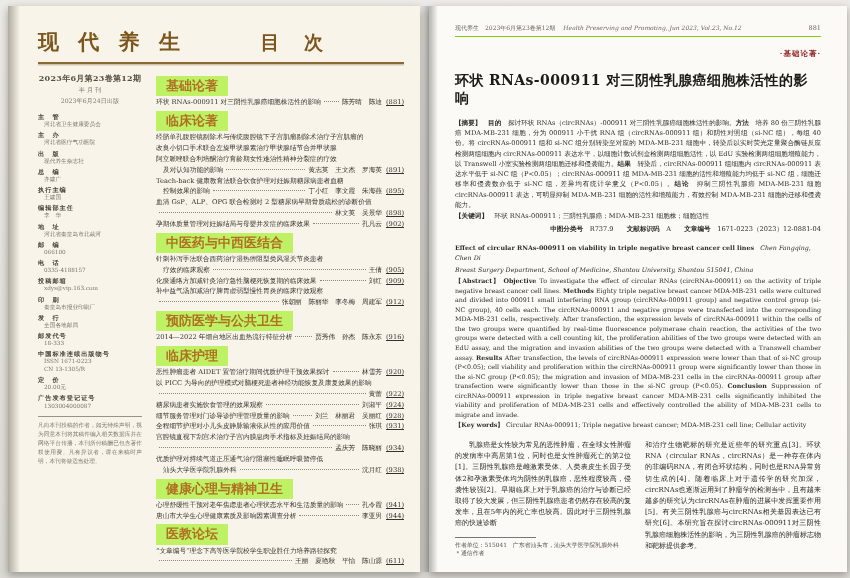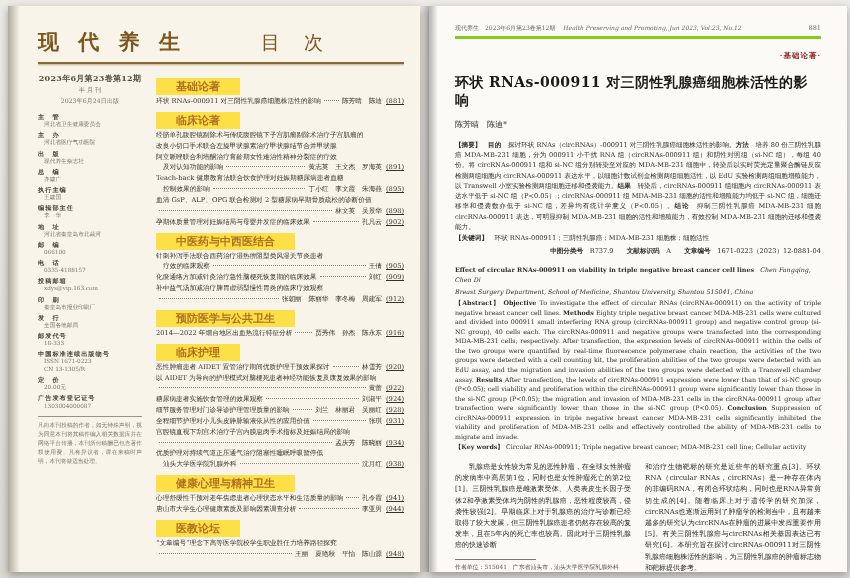--- a/index.html
+++ b/index.html
@@ -8,45 +8,45 @@
   .page{position:absolute;top:6px;height:566px;overflow:hidden;box-shadow:0 3px 8px rgba(40,35,25,.38);}
   .page-left{left:8px;width:412px;background:#f8f4ea;}
   .page-right{left:429px;width:418px;background:#fbfaf6;}
   .edge-left{position:absolute;left:0;top:0;bottom:0;width:12px;background:linear-gradient(90deg,rgba(70,60,45,.40),rgba(70,60,45,0));}
   .gutter{position:absolute;left:420px;top:6px;width:18px;height:566px;z-index:6;background:linear-gradient(90deg,rgba(0,0,0,0),rgba(0,0,0,.16) 40%,rgba(0,0,0,.26) 55%,rgba(0,0,0,0) 100%);pointer-events:none;}
 
   
   .lp-inner{padding:22px 16px 8px 30px;}
   .lp-header{display:flex;align-items:flex-end;}
   .lp-masthead-title{font-size:21px;font-weight:bold;color:#7c561d;letter-spacing:6px;white-space:nowrap;}
-  .lp-toc-title{font-size:19px;font-weight:normal;color:#7c561d;letter-spacing:9px;margin-left:auto;margin-right:72px;white-space:nowrap;text-align:center;}
+  .lp-toc-title{font-size:19px;font-weight:bold;color:#7c561d;letter-spacing:9px;margin-left:auto;margin-right:72px;white-space:nowrap;text-align:center;}
   .lp-rule{border-top:2px solid #8a6a33;box-shadow:0 1.5px 0 rgba(138,106,51,.35);margin-top:6px;}
   .lp-body{display:flex;margin-top:9px;}
   .lp-col-info{width:104px;flex:none;padding-right:5px;}
   .issue-l1{font-size:8px;font-weight:bold;color:#57503f;text-align:center;letter-spacing:.3px;}
   .issue-l2{font-size:6.2px;color:#7d766a;text-align:center;margin-top:2px;}
   .issue-l3{font-size:6.2px;color:#7d766a;text-align:center;margin-top:2px;}
   .masthead{margin-top:7px;}
   .m-item{margin-bottom:2.5px;}
   .m-label{font-size:6.2px;font-weight:bold;color:#4c463a;letter-spacing:1px;line-height:1.3;}
   .m-value{font-size:5.7px;color:#7d766a;margin-left:6px;line-height:1.35;}
   .lp-notice{margin-top:6px;border-top:1px solid #9a9284;padding-top:4px;font-size:5.7px;color:#7d766a;text-align:justify;line-height:1.55;}
   .toc{flex:1;padding-left:9px;min-width:0;}
   .toc-section{margin-top:2px;}
-  .toc-heading{display:inline-block;font-size:11px;font-weight:bold;color:#b06f22;background:#fde047;padding:0 20px;line-height:1.55;margin-bottom:1px;}
+  .toc-heading{display:inline-block;font-size:13px;font-weight:bold;color:#b06f22;background:#bef264;padding:0 10px;line-height:1.55;margin-bottom:1px;}
   .entry-line{display:flex;align-items:baseline;font-size:6.7px;color:#36332c;line-height:1.62;min-width:0;}
   .entry-line .t{white-space:nowrap;overflow:hidden;flex:none;max-width:100%;}
   .entry-line .t.cont{padding-left:7px;}
   .leader{flex:1;min-width:8px;border-bottom:1px dotted #8d8678;margin:0 3px;transform:translateY(-2px);}
   .authors{white-space:nowrap;flex:none;}
   .pageno{white-space:nowrap;flex:none;margin-left:4px;text-decoration:underline;}
 
   
   .rp-inner{padding:18px 26px 10px 26px;}
-  .rp-header{display:flex;align-items:baseline;border-bottom:3px solid #84cc16;padding-bottom:3px;font-size:6px;color:#6b675f;}
+  .rp-header{display:flex;align-items:baseline;border-bottom:1px solid #84cc16;padding-bottom:3px;font-size:6px;color:#6b675f;}
   .rp-header .hl-en{margin-left:8px;font-style:italic;}
   .rp-header .pg{margin-left:auto;font-size:6.5px;}
   .column-tag{text-align:right;color:#8e1f1f;font-size:7.5px;font-weight:bold;letter-spacing:1px;margin-top:12px;}
   .article-title{font-size:14px;font-weight:bold;color:#1d1b18;margin-top:13px;letter-spacing:.4px;}
   .article-authors{font-size:8px;color:#2c2a26;margin-top:9px;}
   .abstract,.kw-line,.clc-line{font-size:6.6px;line-height:1.55;text-align:justify;color:#2e2c28;}
   .abstract{margin-top:10px;}
   .kw-line{margin-top:1px;}
   .clc-line{margin-top:3px;text-align:right;}
   .bd{font-weight:bold;}
@@ -207,21 +207,21 @@
                 <span class="leader"></span>
                 <span class="authors">贾秀伟　孙杰　陈永东</span>
                 <span class="pageno">(916)</span>
               </div></div>
             <div class="toc-section"><div class="toc-heading">临床护理</div><div class="entry-line">
                 <span class="t">恶性肿瘤患者 AIDET 置管治疗期间优质护理干预效果探讨</span>
                 <span class="leader"></span>
                 <span class="authors">林雪芳</span>
                 <span class="pageno">(920)</span>
               </div><div class="entry-line">
-                <span class="t">以 AIDET 为导向的护理模式对脑梗死患者神经功能恢复及康复效果的影响</span>
+                <span class="t">以 PICC 为导向的护理模式对脑梗死患者神经功能恢复及康复效果的影响</span>
               </div><div class="entry-line">
                 <span class="leader"></span>
                 <span class="authors">黄蕾</span>
                 <span class="pageno">(922)</span>
               </div><div class="entry-line">
                 <span class="t">糖尿病患者实施饮食管理的效果观察</span>
                 <span class="leader"></span>
                 <span class="authors">刘淑平</span>
                 <span class="pageno">(924)</span>
               </div><div class="entry-line">
@@ -257,39 +257,38 @@
                 <span class="t">唐山市大学生心理健康素质及影响因素调查分析</span>
                 <span class="leader"></span>
                 <span class="authors">李亚男</span>
                 <span class="pageno">(944)</span>
               </div></div>
             <div class="toc-section"><div class="toc-heading">医教论坛</div><div class="entry-line">
                 <span class="t">“文章编号”理念下高等医学院校学生职业胜任力培养路径探究</span>
               </div><div class="entry-line">
                 <span class="leader"></span>
                 <span class="authors">王丽　夏艳秋　平怡　陈山源</span>
-                <span class="pageno">(948)</span>
+                <span class="pageno">(611)</span>
               </div></div>
           </div>
       </div>
     </div>
   </div>
 
   <div class="gutter"></div>
 
   <div class="page page-right">
     <div class="rp-inner">
       <div class="rp-header">
         <span class="hl-cn">现代养生　2023年6月第23卷第12期</span>
         <span class="hl-en">Health Preserving and Promoting, Jun 2023, Vol.23, No.12</span>
         <span class="pg">881</span>
       </div>
       <div class="column-tag">·基础论著·</div>
       <div class="article-title">环状 RNAs-000911 对三阴性乳腺癌细胞株活性的影响</div>
-      <div class="article-authors">陈芳晴　陈迪*</div>
 
       <div class="abstract"><span class="bd">【摘要】　</span><span class="bd">目的　</span><span>探讨环状 RNAs（circRNAs）-000911 对三阴性乳腺癌细胞株活性的影响。</span><span class="bd">方法　</span><span>培养 80 份三阴性乳腺癌 MDA-MB-231 细胞，分为 000911 小干扰 RNA 组（circRNAs-000911 组）和阴性对照组（si-NC 组），每组 40 份。将 circRNAs-000911 组和 si-NC 组分别转染至对应的 MDA-MB-231 细胞中，转染后以实时荧光定量聚合酶链反应检测两组细胞内 circRNAs-000911 表达水平，以细胞计数试剂盒检测两组细胞活性，以 EdU 实验检测两组细胞增殖能力，以 Transwell 小室实验检测两组细胞迁移和侵袭能力。</span><span class="bd">结果　</span><span>转染后，circRNAs-000911 组细胞内 circRNAs-000911 表达水平低于 si-NC 组（P&lt;0.05）；circRNAs-000911 组 MDA-MB-231 细胞的活性和增殖能力均低于 si-NC 组，细胞迁移率和侵袭数亦低于 si-NC 组，差异均有统计学意义（P&lt;0.05）。</span><span class="bd">结论　</span><span>抑制三阴性乳腺癌 MDA-MB-231 细胞 circRNAs-000911 表达，可明显抑制 MDA-MB-231 细胞的活性和增殖能力，有效控制 MDA-MB-231 细胞的迁移和侵袭能力。</span></div>
       <div class="kw-line"><span class="bd">【关键词】　</span><span>环状 RNAs-000911；三阴性乳腺癌；MDA-MB-231 细胞株；细胞活性</span></div>
       <div class="clc-line"><span class="bd">中图分类号　</span><span>R737.9　　</span><span class="bd">文献标识码　</span><span>A　　</span><span class="bd">文章编号　</span><span>1671-0223（2023）12-0881-04</span></div>
 
       <div class="en-block">
         <div class="en-title-line"><span class="bd">Effect of circular RNAs-000911 on viability in triple negative breast cancer cell lines　</span><span class="it">Chen Fangqing, Chen Di</span></div>
         <div class="en-affil">Breast Surgery Department, School of Medicine, Shantou University, Shantou 515041, China</div>
         <div><span class="bd">【Abstract】 </span><span class="bd">Objective </span><span>To investigate the effect of circular RNAs (circRNAs-000911) on the activity of triple negative breast cancer cell lines. </span><span class="bd">Methods </span><span>Eighty triple negative breast cancer MDA-MB-231 cells were cultured and divided into 000911 small interfering RNA group (circRNAs-000911 group) and negative control group (si-NC group), 40 cells each. The circRNAs-000911 and negative groups were transfected into the corresponding MDA-MB-231 cells, respectively. After transfection, the expression levels of circRNAs-000911 within the cells of the two groups were quantified by real-time fluorescence polymerase chain reaction, the activities of the two groups were detected with a cell counting kit, the proliferation abilities of the two groups were detected with an EdU assay, and the migration and invasion abilities of the two groups were detected with a Transwell chamber assay. </span><span class="bd">Results </span><span>After transfection, the levels of circRNAs-000911 expression were lower than that of si-NC group (P&lt;0.05); cell viability and proliferation within the circRNAs-000911 group were significantly lower than those in the si-NC group (P&lt;0.05); the migration and invasion of MDA-MB-231 cells in the circRNAs-000911 group after transfection were significantly lower than those in the si-NC group (P&lt;0.05). </span><span class="bd">Conclusion </span><span>Suppression of circRNAs-000911 expression in triple negative breast cancer MDA-MB-231 cells significantly inhibited the viability and proliferation of MDA-MB-231 cells and effectively controlled the ability of MDA-MB-231 cells to migrate and invade.</span></div>
         <div><span class="bd">【Key words】 </span><span>Circular RNAs-000911; Triple negative breast cancer; MDA-MB-231 cell line; Cellular activity</span></div>

